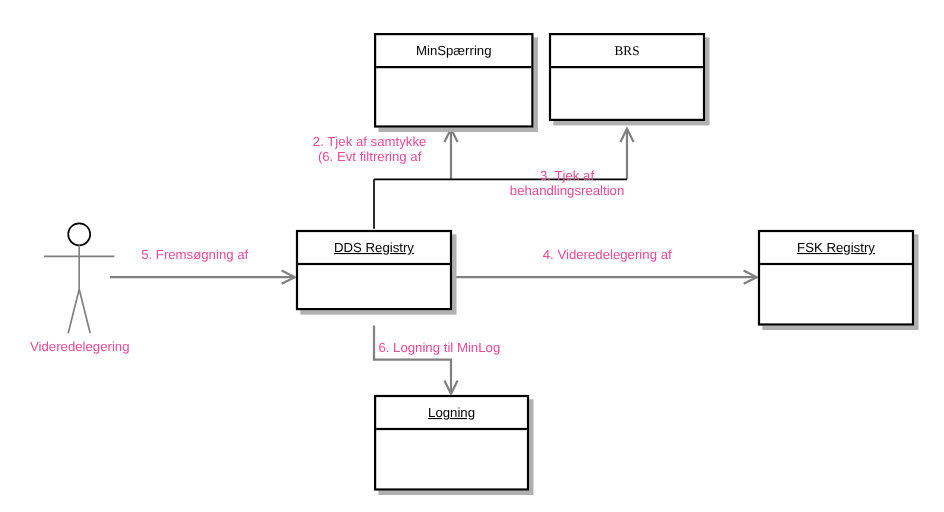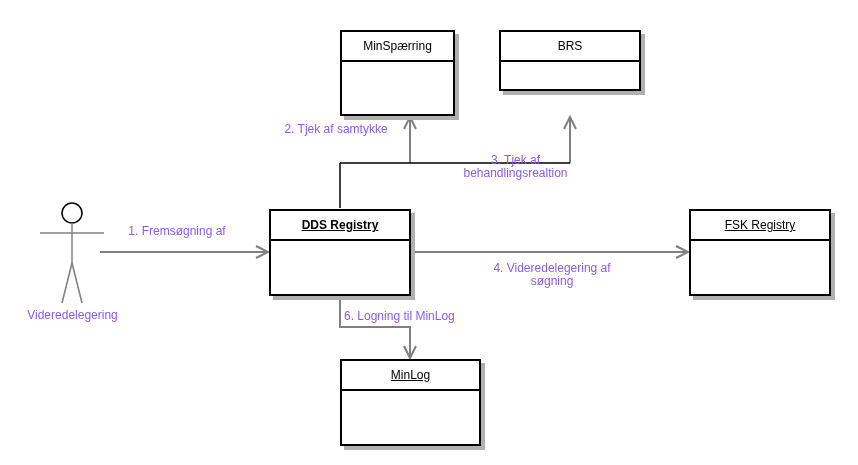--- a/index.html
+++ b/index.html
@@ -1,18 +1,18 @@
 <!DOCTYPE html>
 <html><head>
 <meta charset="utf-8">
 <style>
   html,body{margin:0;padding:0;background:#fff;}
   body{width:858px;height:465px;position:relative;overflow:hidden;font-family:"Liberation Sans",sans-serif;color:#000;}
   svg{position:absolute;left:0;top:0;}
-  .lbl{position:absolute;font-size:12px;line-height:13px;text-align:center;white-space:nowrap;color:#8b5cf6;}
+  .lbl{position:absolute;font-size:12px;line-height:13px;text-align:center;white-space:nowrap;color:#ec4899;}
   .box{position:absolute;background:#fff;border:2px solid #000;box-shadow:4px 4px 0 #b0b0b0;box-sizing:border-box;}
   .box .head{height:30px;border-bottom:2px solid #000;box-sizing:border-box;text-align:center;font-size:12px;line-height:28px;}
   .box .head span.u{text-decoration:underline;}
 </style>
 </head>
 <body>
 
 <svg width="858" height="465">
 
   <g stroke="#808080" stroke-width="2" fill="none">
@@ -38,51 +38,51 @@
 
   <g stroke="#808080" stroke-width="1.5" fill="none">
     <circle cx="72" cy="213" r="10" stroke="#000" fill="#fff"></circle>
     <line x1="72" y1="223" x2="72" y2="263"></line>
     <line x1="40" y1="233" x2="104" y2="233"></line>
     <line x1="72" y1="263" x2="62" y2="303"></line>
     <line x1="72" y1="263" x2="82" y2="303"></line>
   </g>
 </svg>
 
-<div class="box" style="left:340px;top:30px;width:115px;height:86px;">
+<div class="box" style="left:340px;top:30px;width:145px;height:86px;">
   <div class="head"><span>MinSpærring</span></div>
 </div>
-<div class="box" style="left:499px;top:30px;width:142px;height:61px;">
+<div class="box" style="left:499px;top:30px;width:142px;height:80px;font-family:Liberation Serif, serif;">
   <div class="head"><span>BRS</span></div>
 </div>
-<div class="box" style="left:269px;top:209px;width:142px;height:87px;font-weight:bold;">
+<div class="box" style="left:269px;top:209px;width:142px;height:73px;">
   <div class="head"><span class="u">DDS Registry</span></div>
 </div>
 <div class="box" style="left:689px;top:209px;width:142px;height:87px;">
   <div class="head"><span class="u">FSK Registry</span></div>
 </div>
 <div class="box" style="left:340px;top:359px;width:141px;height:87px;">
-  <div class="head"><span class="u">MinLog</span></div>
+  <div class="head"><span class="u">Logning</span></div>
 </div>
 
 <div class="lbl" style="left:0px;top:309px;width:145px;">Videredelegering</div>
 
 <div class="lbl" style="left:102px;top:225px;width:150px;">
-  <div>1. Fremsøgning af</div>
+  <div>5. Fremsøgning af</div>
 </div>
 
 <div class="lbl" style="left:262px;top:123px;width:148px;">
   <div>2. Tjek af samtykke</div>
+  <div>(6. Evt filtrering af</div>
 </div>
 
 <div class="lbl" style="left:458px;top:130px;width:115px;margin-top:24px;">
   <div>3. Tjek af</div>
   <div>behandlingsrealtion</div>
 </div>
 
-<div class="lbl" style="left:482px;top:225px;width:140px;margin-top:37px;">
+<div class="lbl" style="left:482px;top:225px;width:140px;">
   <div>4. Videredelegering af</div>
-  <div>søgning</div>
 </div>
 
 <div class="lbl" style="left:344px;top:310px;text-align:left;">
   <div>6. Logning til MinLog</div>
 </div>
 
 </body></html>

